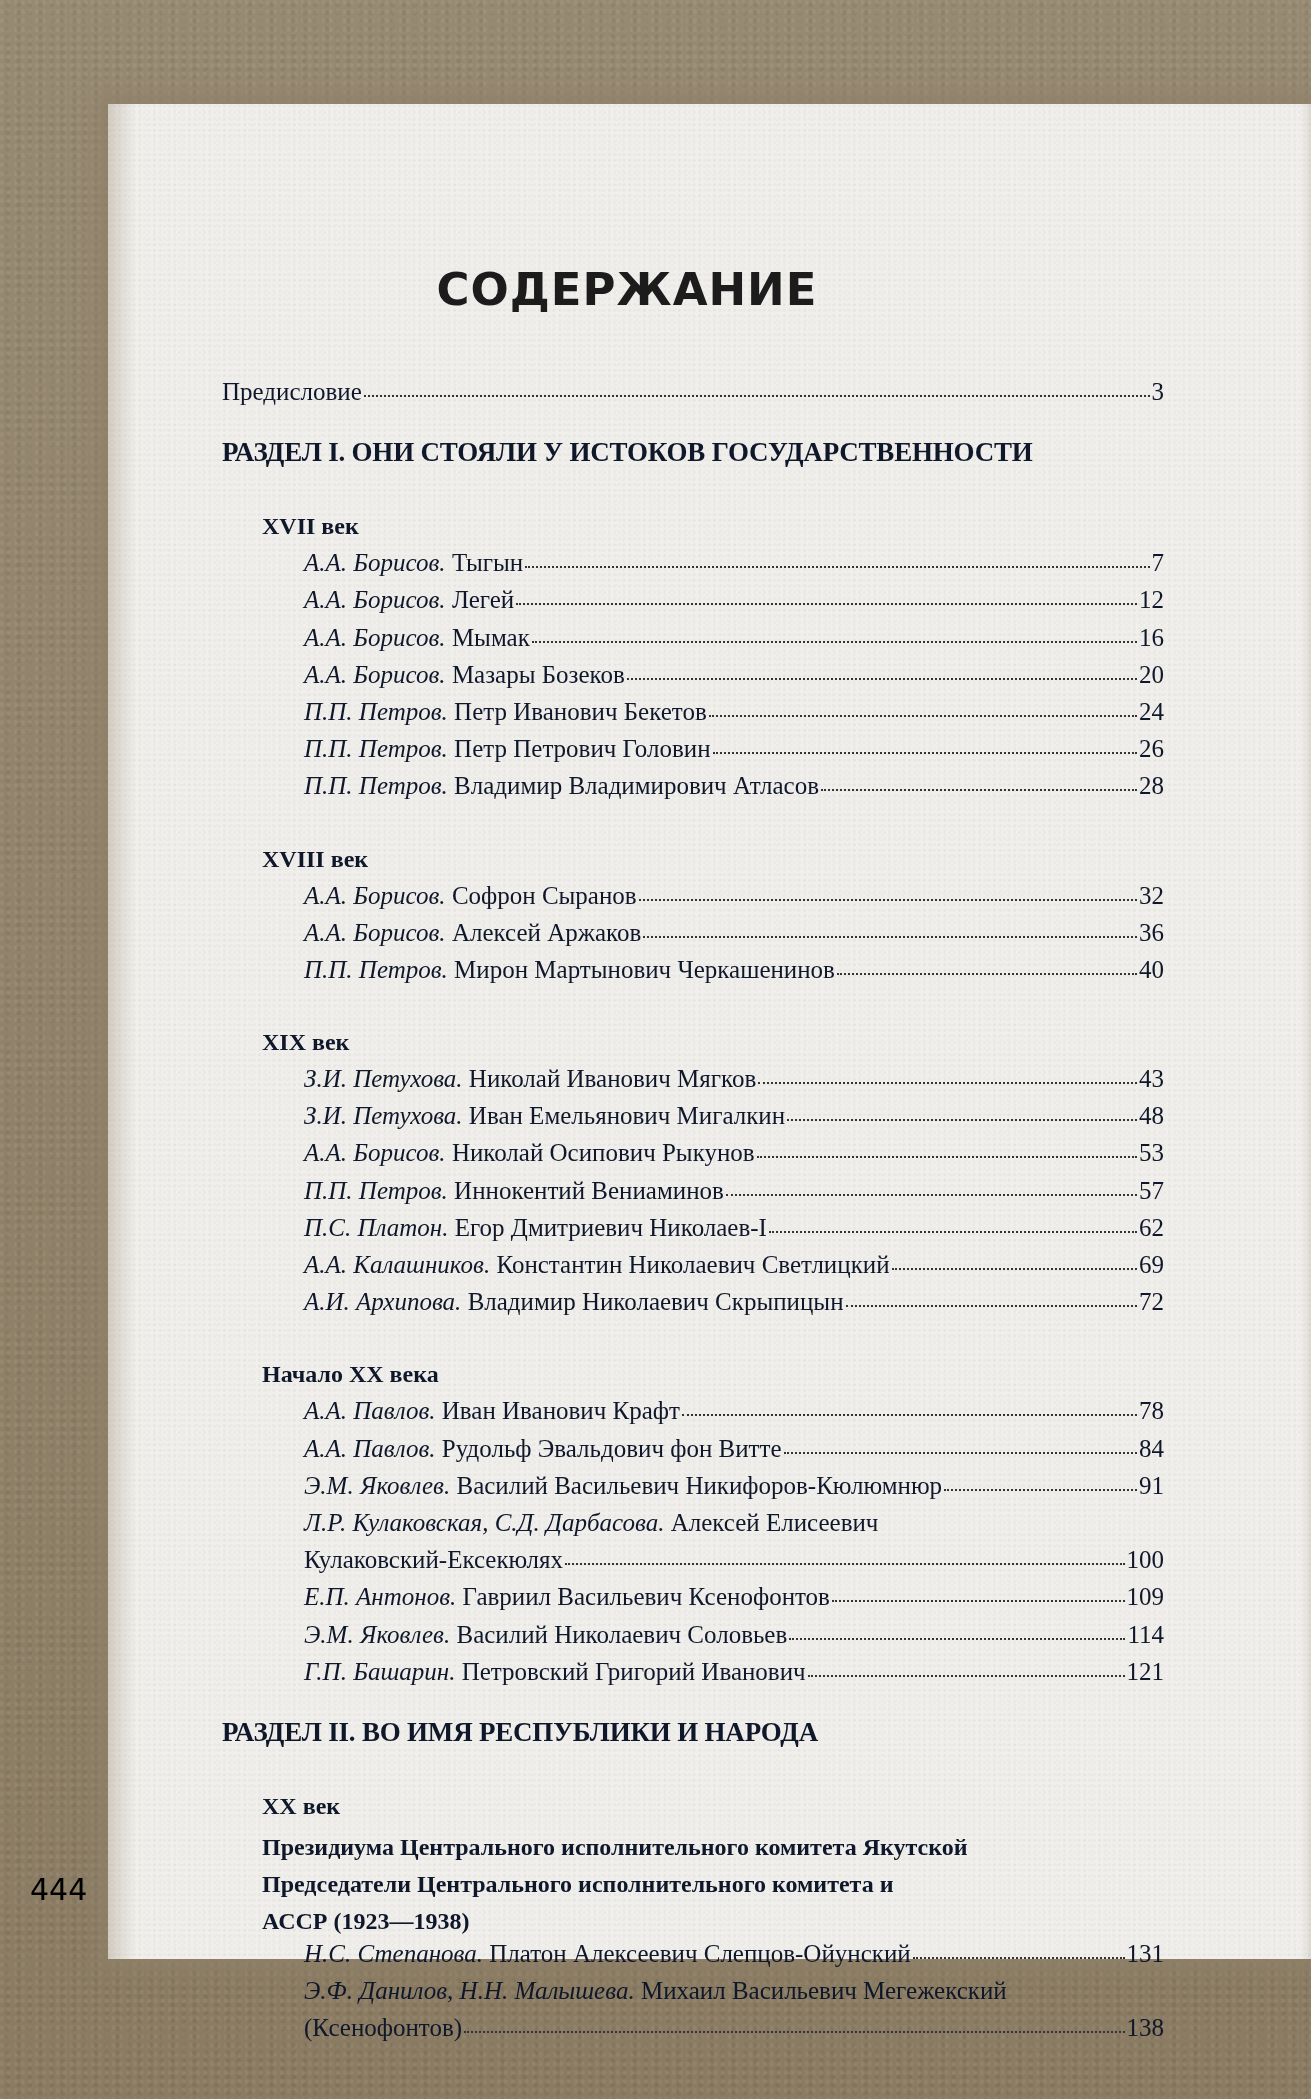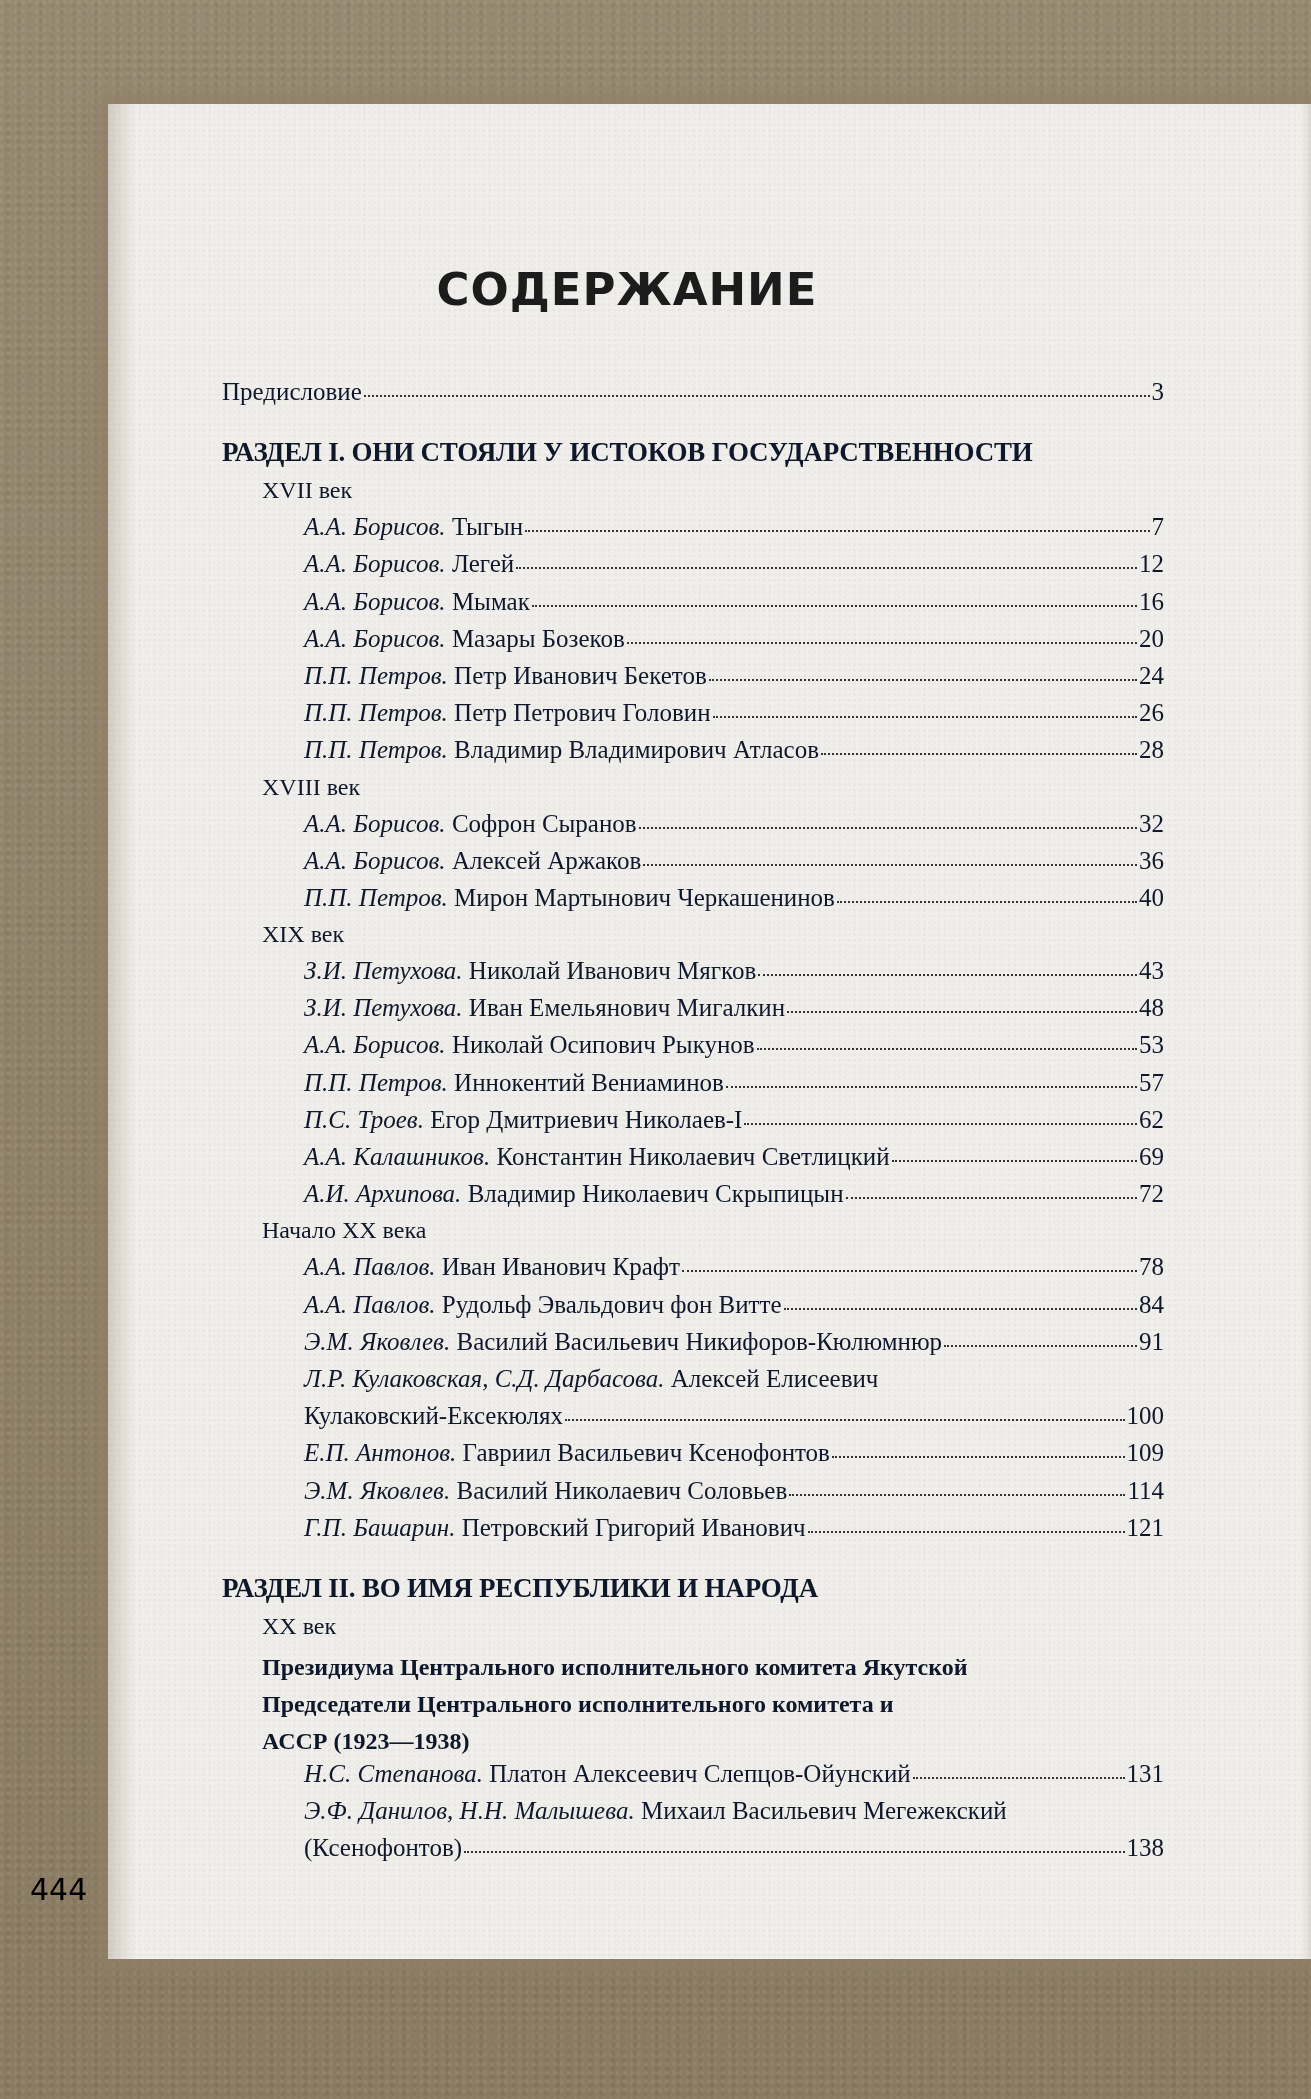--- a/index.html
+++ b/index.html
@@ -39,22 +39,22 @@
   }
   .row .page-num { white-space: nowrap; }
   .author { font-style: italic; }
   .level1 { padding-left: 0; }
   .level3 { padding-left: 82px; }
   .section-title {
     font-weight: bold; font-size: 27px; height: 40px; display: flex; align-items: baseline;
     letter-spacing: -0.2px; white-space: nowrap;
   }
   .century {
-    font-weight: normal; font-size: 24px; height: 36px; padding-left: 40px;
-    display: flex; align-items: baseline;
+    font-weight: bold; font-size: 24px; height: 36px; padding-left: 40px;
+    display: flex; align-items: baseline; margin-top: 36px;
   }
   .subheading {
     font-weight: bold; font-size: 24px; line-height: 37px; padding-left: 40px;
   }
   .gap-s { height: 22px; }
   .page-number-footer {
     position: absolute; left: 30px; top: 1848px;
     font-family: "DejaVu Sans", sans-serif; font-size: 30px; color: #000000; margin-top: 24px;
   }
 </style>
@@ -151,21 +151,21 @@
         <span class="text"><span class="author">А.А. Борисов.</span> <span>Николай Осипович Рыкунов</span></span>
         <span class="dots"></span>
         <span class="page-num">53</span>
       </div>
     <div class="row level3">
         <span class="text"><span class="author">П.П. Петров.</span> <span>Иннокентий Вениаминов</span></span>
         <span class="dots"></span>
         <span class="page-num">57</span>
       </div>
     <div class="row level3">
-        <span class="text"><span class="author">П.С. Троев.</span> <span>Егор Дмитриевич Николаев-I</span></span>
+        <span class="text"><span class="author">П.С. Платон.</span> <span>Егор Дмитриевич Николаев-I</span></span>
         <span class="dots"></span>
         <span class="page-num">62</span>
       </div>
     <div class="row level3">
         <span class="text"><span class="author">А.А. Калашников.</span> <span>Константин Николаевич Светлицкий</span></span>
         <span class="dots"></span>
         <span class="page-num">69</span>
       </div>
     <div class="row level3">
         <span class="text"><span class="author">А.И. Архипова.</span> <span>Владимир Николаевич Скрыпицын</span></span>

